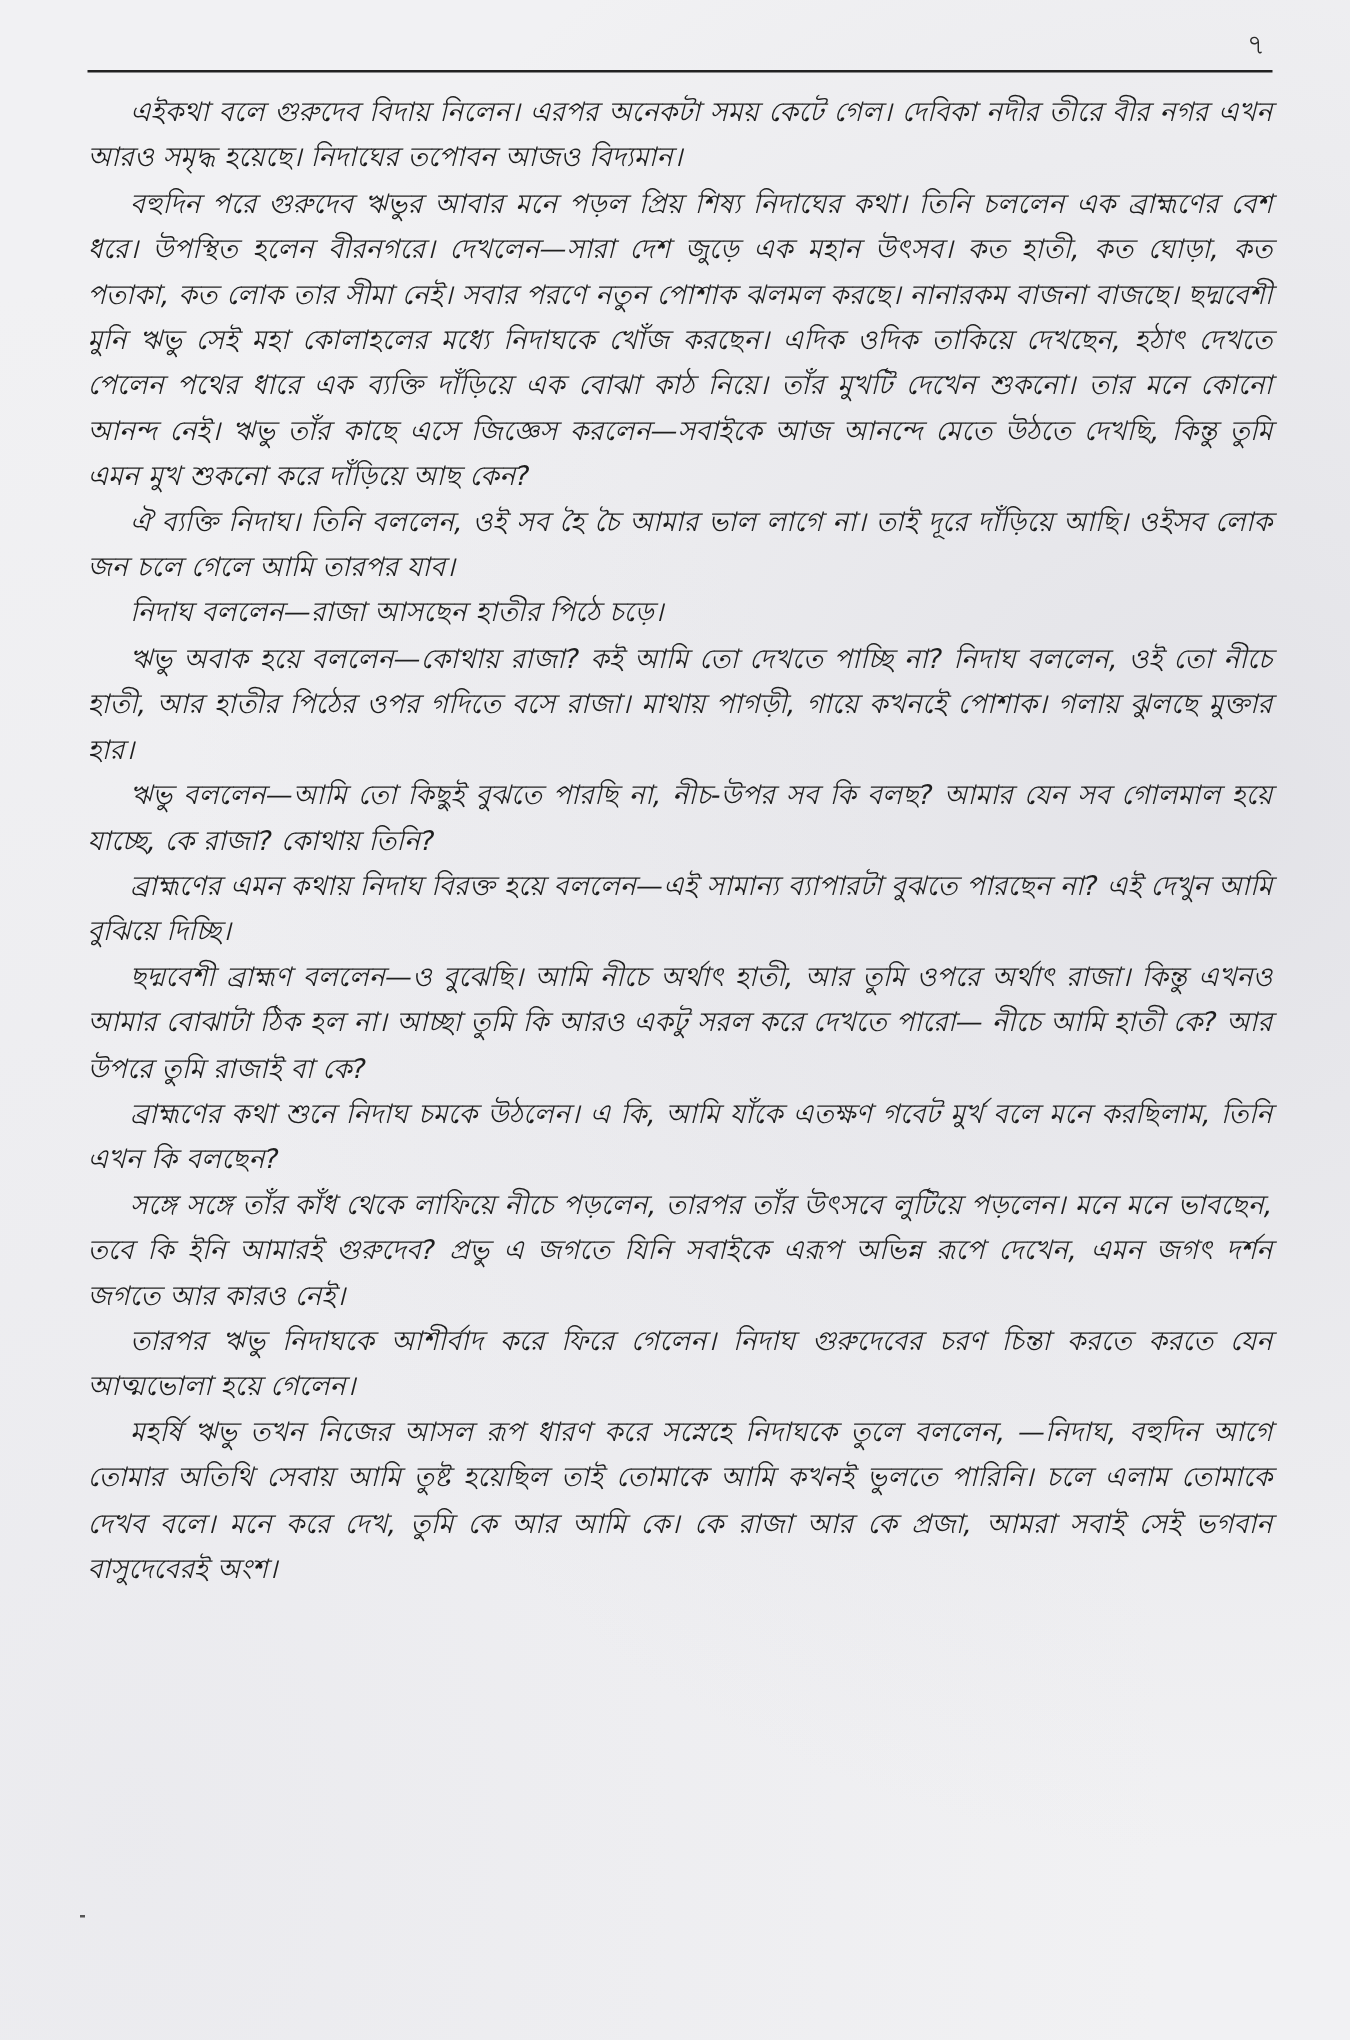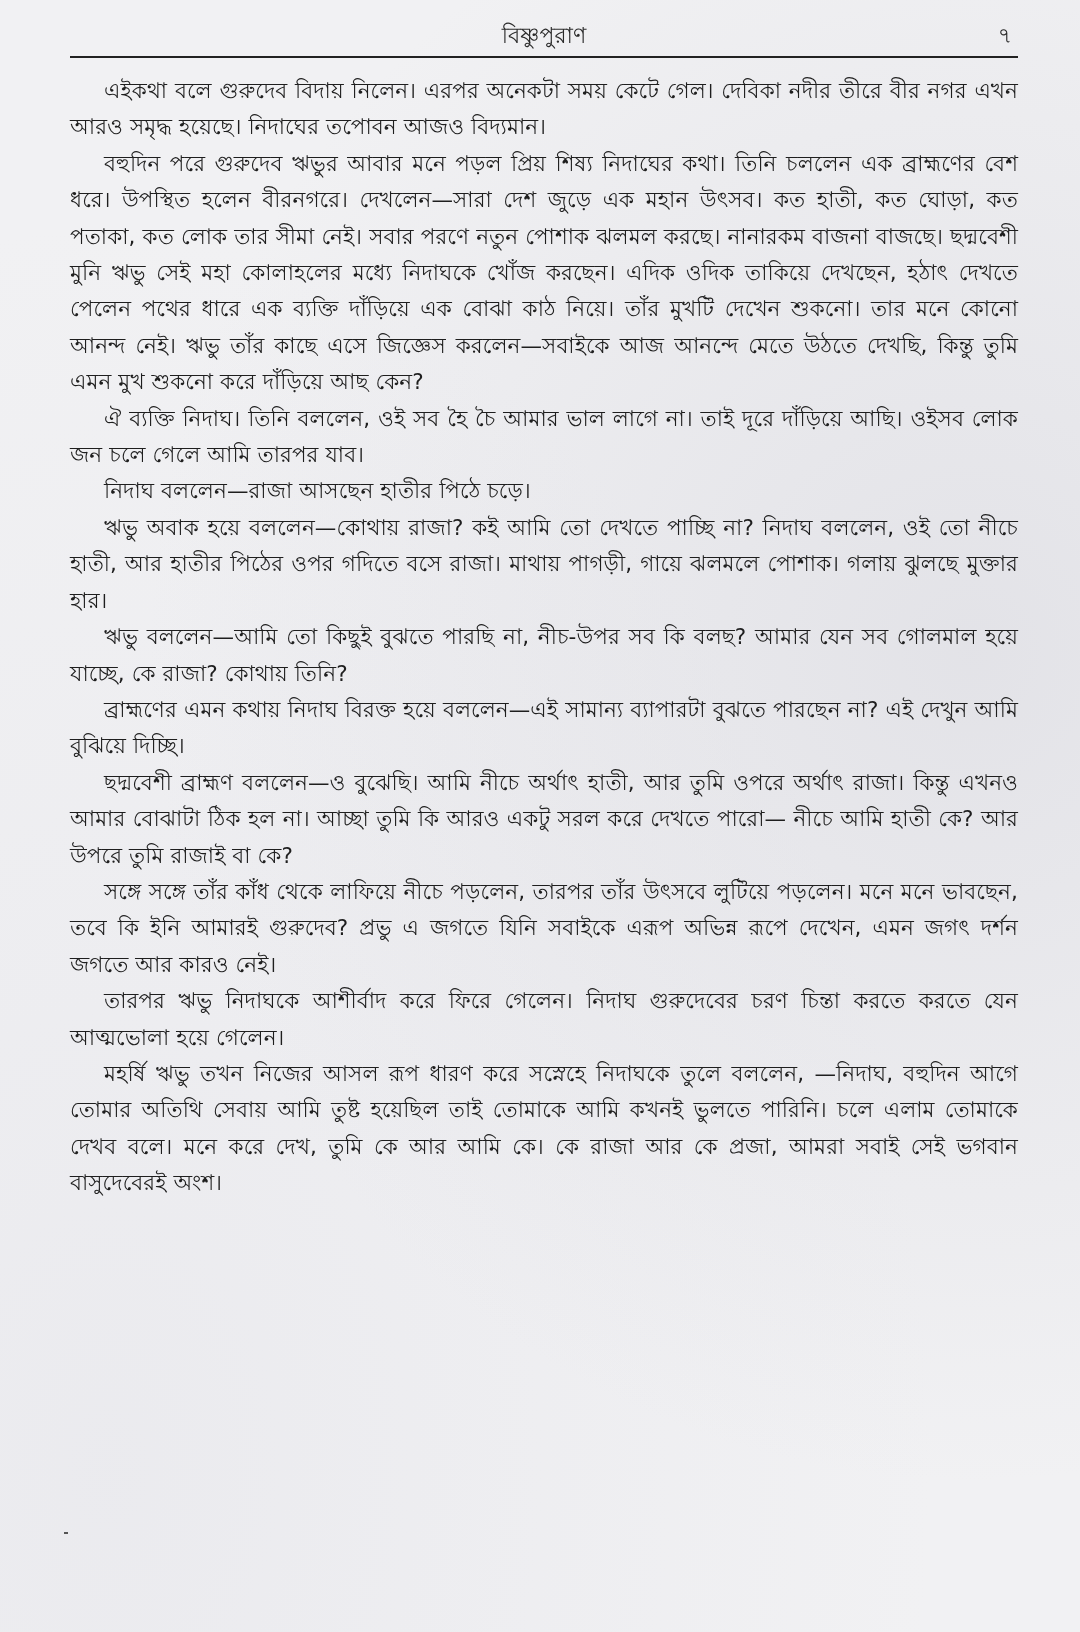--- a/index.html
+++ b/index.html
@@ -50,20 +50,21 @@
       right: 0;
       top: 56px;
       height: 2px;
       background: #222;
     }
     .body-text {
       position: absolute;
       top: 73px;
       left: 0;
       width: 948px;
+      font-style: italic;
     }
     .para {
       margin: 0;
       font-size: 21.5px;
       line-height: 36.4px;
       text-indent: 34px;
       text-align: justify;
       color: #1e1e1e;
       letter-spacing: 0.1px;
     }
@@ -74,33 +75,33 @@
       width: 4px;
       height: 2px;
       background: #555;
     }
   </style>
 </head>
 <body>
 
 <div class="page">
   <div class="running-header">
-    <span class="header-title">বিষ্ণুপুরাণ</span>
     <span class="page-number">৭</span>
     <div class="header-rule"></div>
   </div>
 
   <div class="body-text">
     <p class="para">এইকথা বলে গুরুদেব বিদায় নিলেন। এরপর অনেকটা সময় কেটে গেল। দেবিকা নদীর তীরে বীর নগর এখন আরও সমৃদ্ধ হয়েছে। নিদাঘের তপোবন আজও বিদ্যমান।</p>
     <p class="para">বহুদিন পরে গুরুদেব ঋভুর আবার মনে পড়ল প্রিয় শিষ্য নিদাঘের কথা। তিনি চললেন এক ব্রাহ্মণের বেশ ধরে। উপস্থিত হলেন বীরনগরে। দেখলেন—সারা দেশ জুড়ে এক মহান উৎসব। কত হাতী, কত ঘোড়া, কত পতাকা, কত লোক তার সীমা নেই। সবার পরণে নতুন পোশাক ঝলমল করছে। নানারকম বাজনা বাজছে। ছদ্মবেশী মুনি ঋভু সেই মহা কোলাহলের মধ্যে নিদাঘকে খোঁজ করছেন। এদিক ওদিক তাকিয়ে দেখছেন, হঠাৎ দেখতে পেলেন পথের ধারে এক ব্যক্তি দাঁড়িয়ে এক বোঝা কাঠ নিয়ে। তাঁর মুখটি দেখেন শুকনো। তার মনে কোনো আনন্দ নেই। ঋভু তাঁর কাছে এসে জিজ্ঞেস করলেন—সবাইকে আজ আনন্দে মেতে উঠতে দেখছি, কিন্তু তুমি এমন মুখ শুকনো করে দাঁড়িয়ে আছ কেন?</p>
     <p class="para">ঐ ব্যক্তি নিদাঘ। তিনি বললেন, ওই সব হৈ চৈ আমার ভাল লাগে না। তাই দূরে দাঁড়িয়ে আছি। ওইসব লোক জন চলে গেলে আমি তারপর যাব।</p>
     <p class="para">নিদাঘ বললেন—রাজা আসছেন হাতীর পিঠে চড়ে।</p>
-    <p class="para">ঋভু অবাক হয়ে বললেন—কোথায় রাজা? কই আমি তো দেখতে পাচ্ছি না? নিদাঘ বললেন, ওই তো নীচে হাতী, আর হাতীর পিঠের ওপর গদিতে বসে রাজা। মাথায় পাগড়ী, গায়ে ঝলমলে পোশাক। গলায় ঝুলছে মুক্তার হার।</p>
+    <p class="para">ঋভু অবাক হয়ে বললেন—কোথায় রাজা? কই আমি তো দেখতে পাচ্ছি না? নিদাঘ বললেন, ওই তো নীচে হাতী, আর হাতীর পিঠের ওপর গদিতে বসে রাজা। মাথায় পাগড়ী, গায়ে কখনইে পোশাক। গলায় ঝুলছে মুক্তার হার।</p>
     <p class="para">ঋভু বললেন—আমি তো কিছুই বুঝতে পারছি না, নীচ-উপর সব কি বলছ? আমার যেন সব গোলমাল হয়ে যাচ্ছে, কে রাজা? কোথায় তিনি?</p>
     <p class="para">ব্রাহ্মণের এমন কথায় নিদাঘ বিরক্ত হয়ে বললেন—এই সামান্য ব্যাপারটা বুঝতে পারছেন না? এই দেখুন আমি বুঝিয়ে দিচ্ছি।</p>
     <p class="para">ছদ্মবেশী ব্রাহ্মণ বললেন—ও বুঝেছি। আমি নীচে অর্থাৎ হাতী, আর তুমি ওপরে অর্থাৎ রাজা। কিন্তু এখনও আমার বোঝাটা ঠিক হল না। আচ্ছা তুমি কি আরও একটু সরল করে দেখতে পারো— নীচে আমি হাতী কে? আর উপরে তুমি রাজাই বা কে?</p>
+    <p class="para">ব্রাহ্মণের কথা শুনে নিদাঘ চমকে উঠলেন। এ কি, আমি যাঁকে এতক্ষণ গবেট মুর্খ বলে মনে করছিলাম, তিনি এখন কি বলছেন?</p>
     <p class="para">সঙ্গে সঙ্গে তাঁর কাঁধ থেকে লাফিয়ে নীচে পড়লেন, তারপর তাঁর উৎসবে লুটিয়ে পড়লেন। মনে মনে ভাবছেন, তবে কি ইনি আমারই গুরুদেব? প্রভু এ জগতে যিনি সবাইকে এরূপ অভিন্ন রূপে দেখেন, এমন জগৎ দর্শন জগতে আর কারও নেই।</p>
     <p class="para">তারপর ঋভু নিদাঘকে আশীর্বাদ করে ফিরে গেলেন। নিদাঘ গুরুদেবের চরণ চিন্তা করতে করতে যেন আত্মভোলা হয়ে গেলেন।</p>
     <p class="para">মহর্ষি ঋভু তখন নিজের আসল রূপ ধারণ করে সস্নেহে নিদাঘকে তুলে বললেন, —নিদাঘ, বহুদিন আগে তোমার অতিথি সেবায় আমি তুষ্ট হয়েছিল তাই তোমাকে আমি কখনই ভুলতে পারিনি। চলে এলাম তোমাকে দেখব বলে। মনে করে দেখ, তুমি কে আর আমি কে। কে রাজা আর কে প্রজা, আমরা সবাই সেই ভগবান বাসুদেবেরই অংশ।</p>
   </div>
 </div>
 
 <div class="stray-mark"></div>
 
 </body></html>

